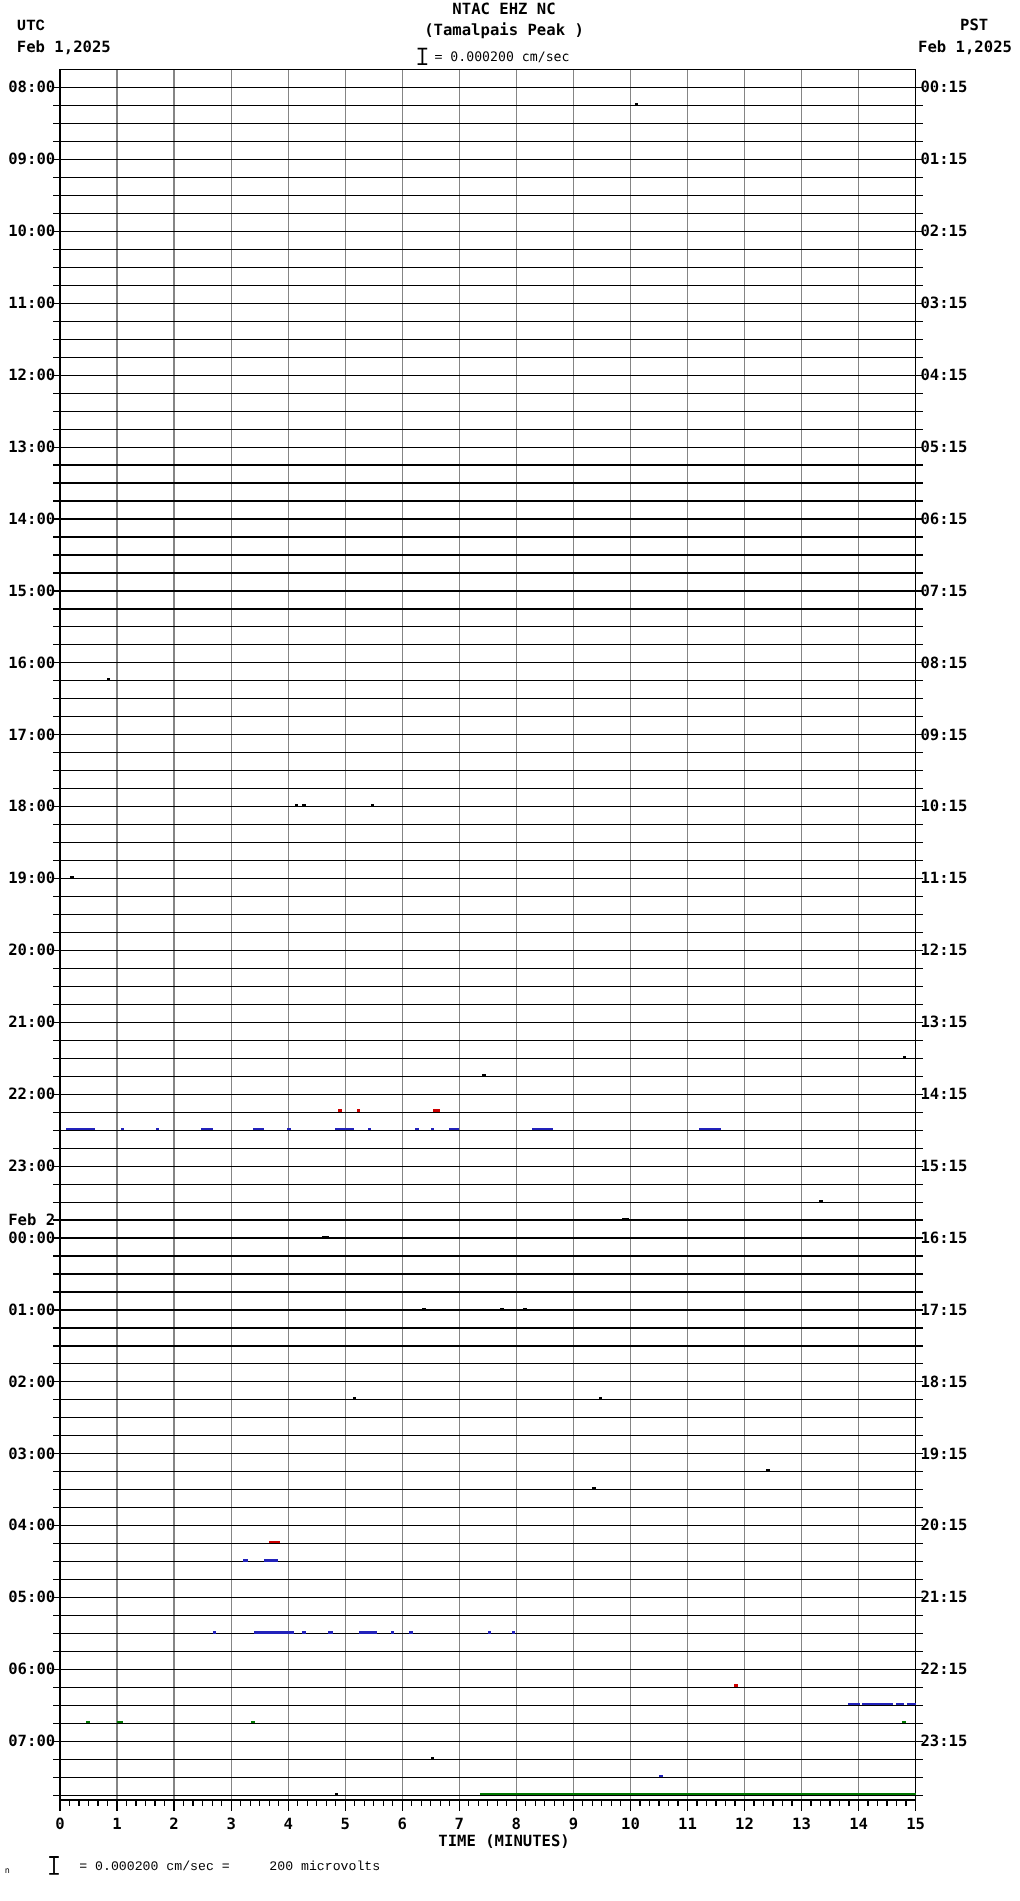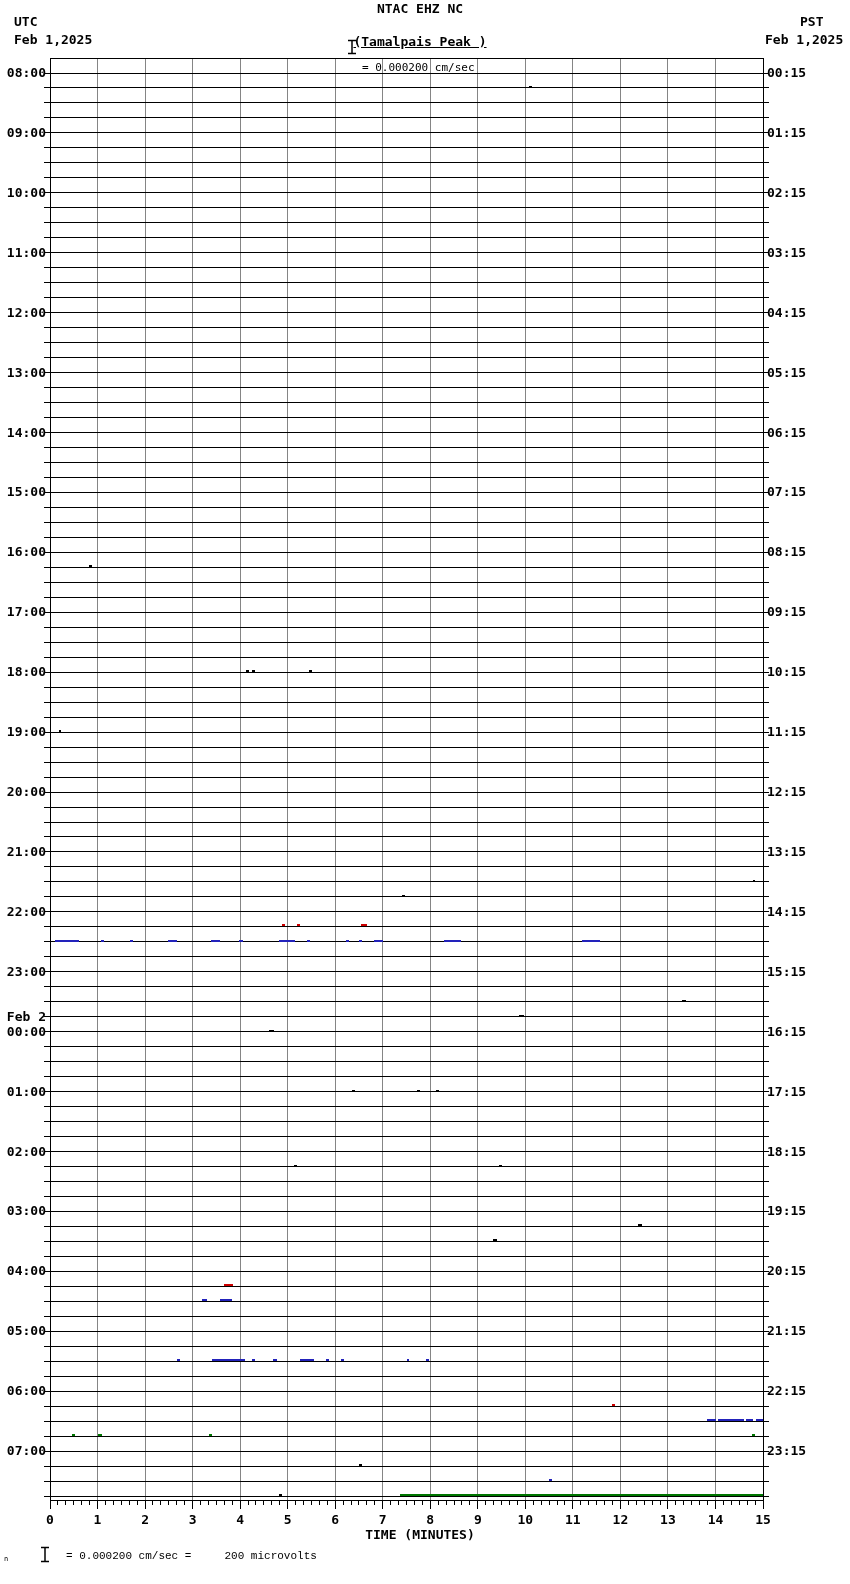--- a/index.html
+++ b/index.html
@@ -11,33 +11,33 @@
   .t11{font-size:11px;line-height:12px;}
   .t7{font-size:7px;line-height:7px;}
   .ctr{left:0;width:840px;text-align:center;}
   #plot-svg{position:absolute;left:0;top:0;}
 </style>
 </head>
 <body>
 <div id="canvas">
 
   <div class="abs b t13 ctr" style="top:2px;">NTAC EHZ NC</div>
-  <div class="abs b t13 ctr" style="top:35px;text-decoration:underline;">(Tamalpais Peak )</div>
-
-  <div class="abs b t13" style="left:14px;top:15px;">UTC</div>
+  <div class="abs b t13 ctr" style="top:19px;">(Tamalpais Peak )</div>
+
+  <div class="abs b t13" style="left:14px;top:15px;font-family:Liberation Mono, monospace;">UTC</div>
   <div class="abs b t13" style="left:14px;top:33px;">Feb 1,2025</div>
   <div class="abs b t13" style="left:800px;top:15px;">PST</div>
   <div class="abs b t13" style="left:765px;top:33px;">Feb 1,2025</div>
 
   <svg class="abs" style="left:347px;top:39px;" width="10" height="16">
     <line x1="5" y1="1.5" x2="5" y2="14.5" stroke="#000" stroke-width="1.5"></line>
     <line x1="1" y1="1.5" x2="9" y2="1.5" stroke="#000" stroke-width="1.5"></line>
     <line x1="1" y1="14.5" x2="9" y2="14.5" stroke="#000" stroke-width="1.5"></line>
   </svg>
-  <div class="abs t11" style="left:362px;top:42px;margin-top:20px;">= 0.000200 cm/sec</div>
+  <div class="abs t11" style="left:362px;top:42px;">= 0.000200 cm/sec</div>
 
   <svg id="plot-svg" width="850" height="1584">
       <line x1="97.53333333333333" y1="58" x2="97.53333333333333" y2="1500" stroke="#858585" stroke-width="1" shape-rendering="crispEdges"></line>
       <line x1="145.06666666666666" y1="58" x2="145.06666666666666" y2="1500" stroke="#858585" stroke-width="1" shape-rendering="crispEdges"></line>
       <line x1="192.6" y1="58" x2="192.6" y2="1500" stroke="#858585" stroke-width="1" shape-rendering="crispEdges"></line>
       <line x1="240.13333333333333" y1="58" x2="240.13333333333333" y2="1500" stroke="#858585" stroke-width="1" shape-rendering="crispEdges"></line>
       <line x1="287.66666666666663" y1="58" x2="287.66666666666663" y2="1500" stroke="#858585" stroke-width="1" shape-rendering="crispEdges"></line>
       <line x1="335.2" y1="58" x2="335.2" y2="1500" stroke="#858585" stroke-width="1" shape-rendering="crispEdges"></line>
       <line x1="382.73333333333335" y1="58" x2="382.73333333333335" y2="1500" stroke="#858585" stroke-width="1" shape-rendering="crispEdges"></line>
       <line x1="430.26666666666665" y1="58" x2="430.26666666666665" y2="1500" stroke="#858585" stroke-width="1" shape-rendering="crispEdges"></line>

